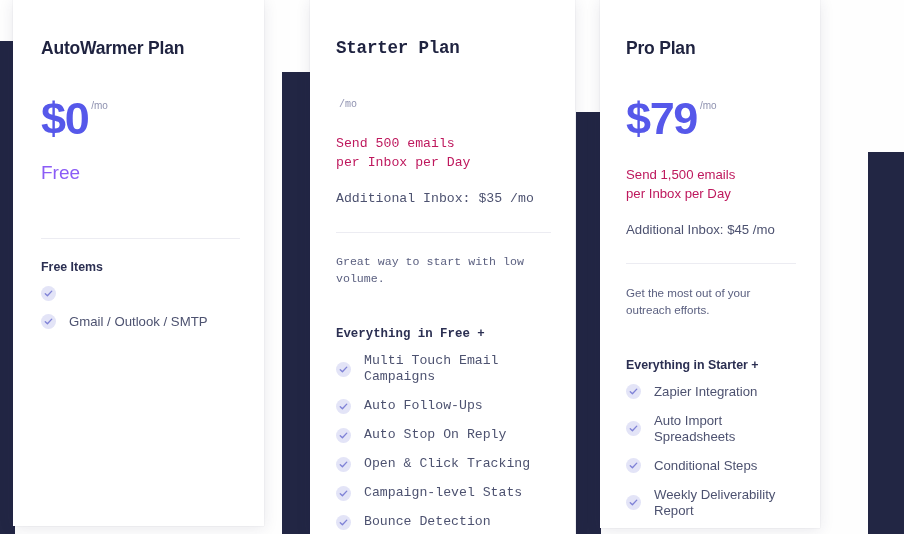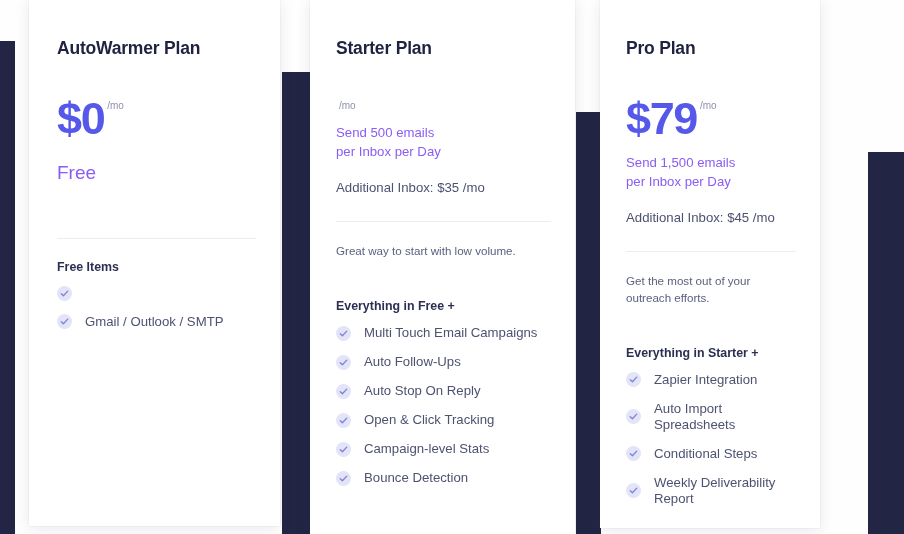--- a/index.html
+++ b/index.html
@@ -44,22 +44,22 @@
   }
 
   .card {
     position: absolute;
     top: 0;
     background: #ffffff;
     box-shadow: 0 2px 14px rgba(40, 44, 80, 0.10),
                 0 0 1px rgba(40, 44, 80, 0.16);
     overflow: hidden;
   }
-  .card.c1 { left: 29px;  width: 251px; height: 526px; }
-  .card.c2 { left: 310px; width: 265px; height: 534px; }
+  .card.c1 { left: 13px;  width: 251px; height: 526px; }
+  .card.c2 { left: 310px; width: 265px; height: 534px; font-family: Liberation Mono, monospace; }
   .card.c3 { left: 600px; width: 220px; height: 528px; }
 
   .card-inner {
     padding: 36px 28px 0 28px;
   }
   .card.c1 .card-inner { padding-left: 28px; padding-right: 24px; }
   .card.c2 .card-inner { padding-left: 26px; padding-right: 24px; }
   .card.c3 .card-inner { padding-left: 26px; padding-right: 24px; }
 
   
@@ -89,24 +89,24 @@
   .price-period {
     font-size: 10px;
     color: #8f92b0;
     margin-left: 3px;
     margin-top: 3px;
     font-weight: normal;
   }
 
   
   .quota {
-    margin-top: 12px;
+    margin-top: 24px;
     font-size: 13.2px;
     line-height: 19px;
-    color: #8b5cf6;
+    color: #be185d;
   }
   .quota .line { display: block; }
 
   .addon {
     margin-top: 18px;
     font-size: 13.2px;
     color: #4d5270;
     line-height: 18px;
   }
 

